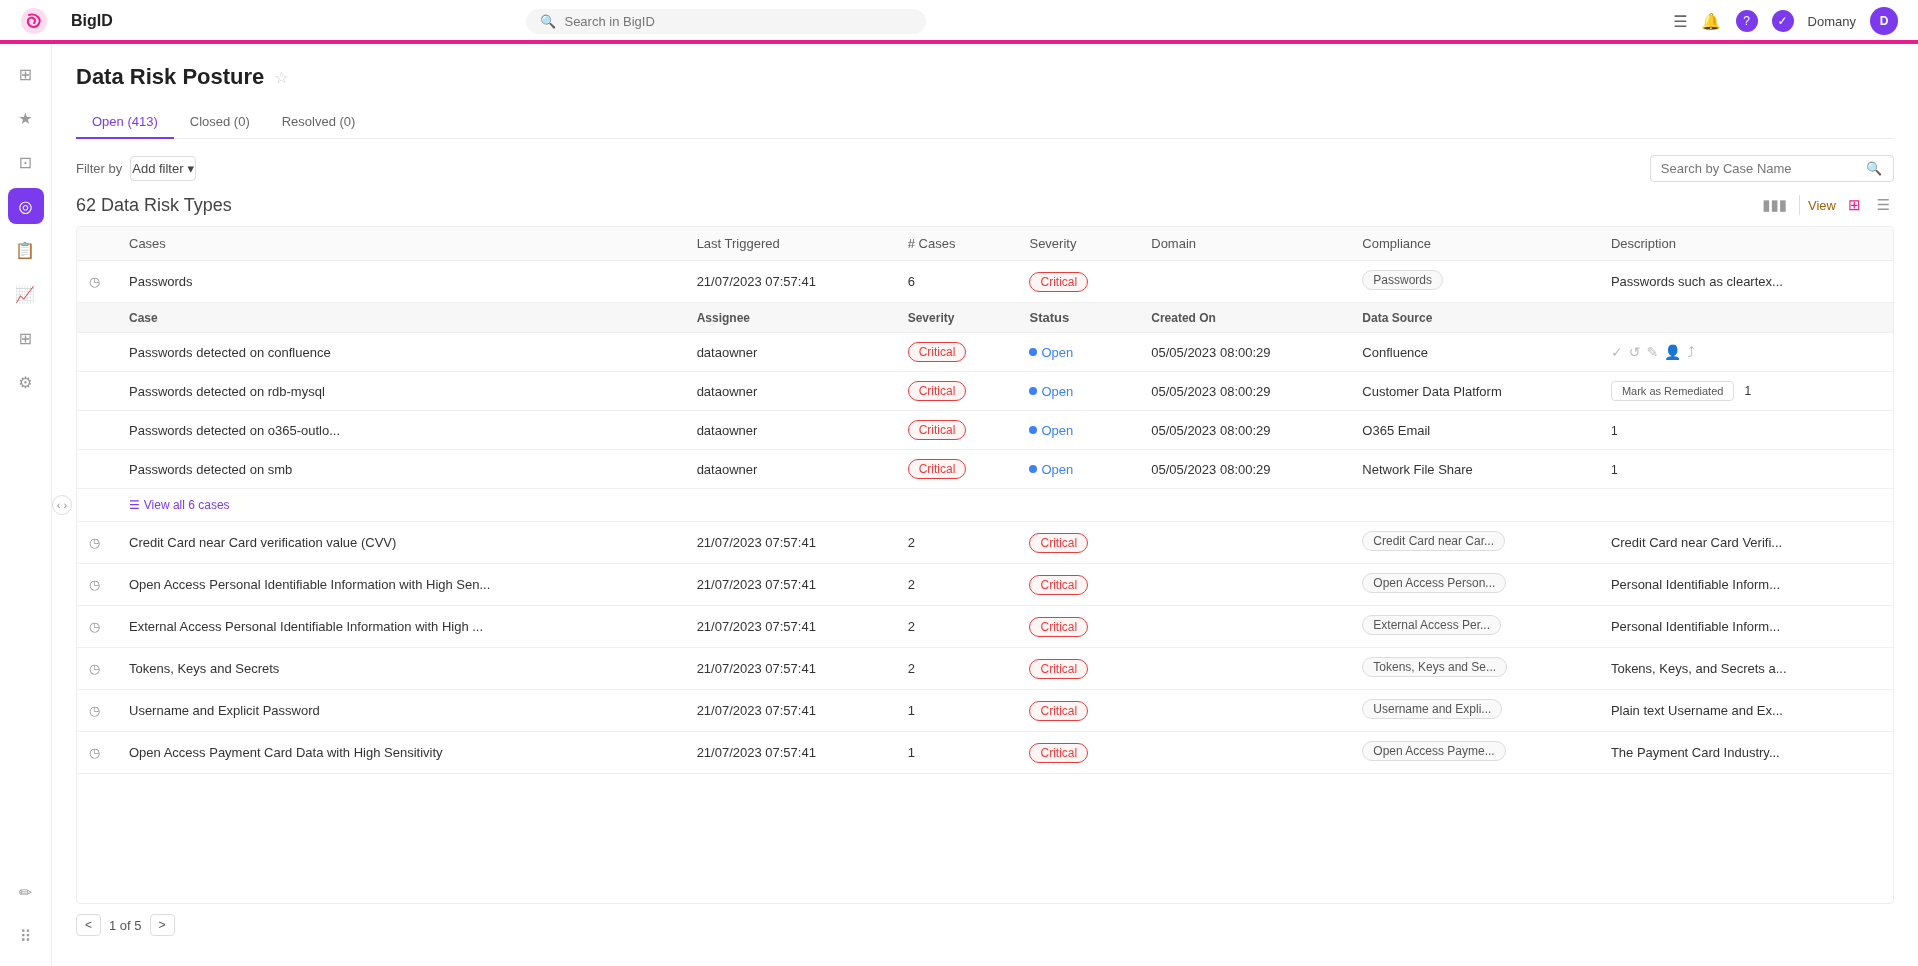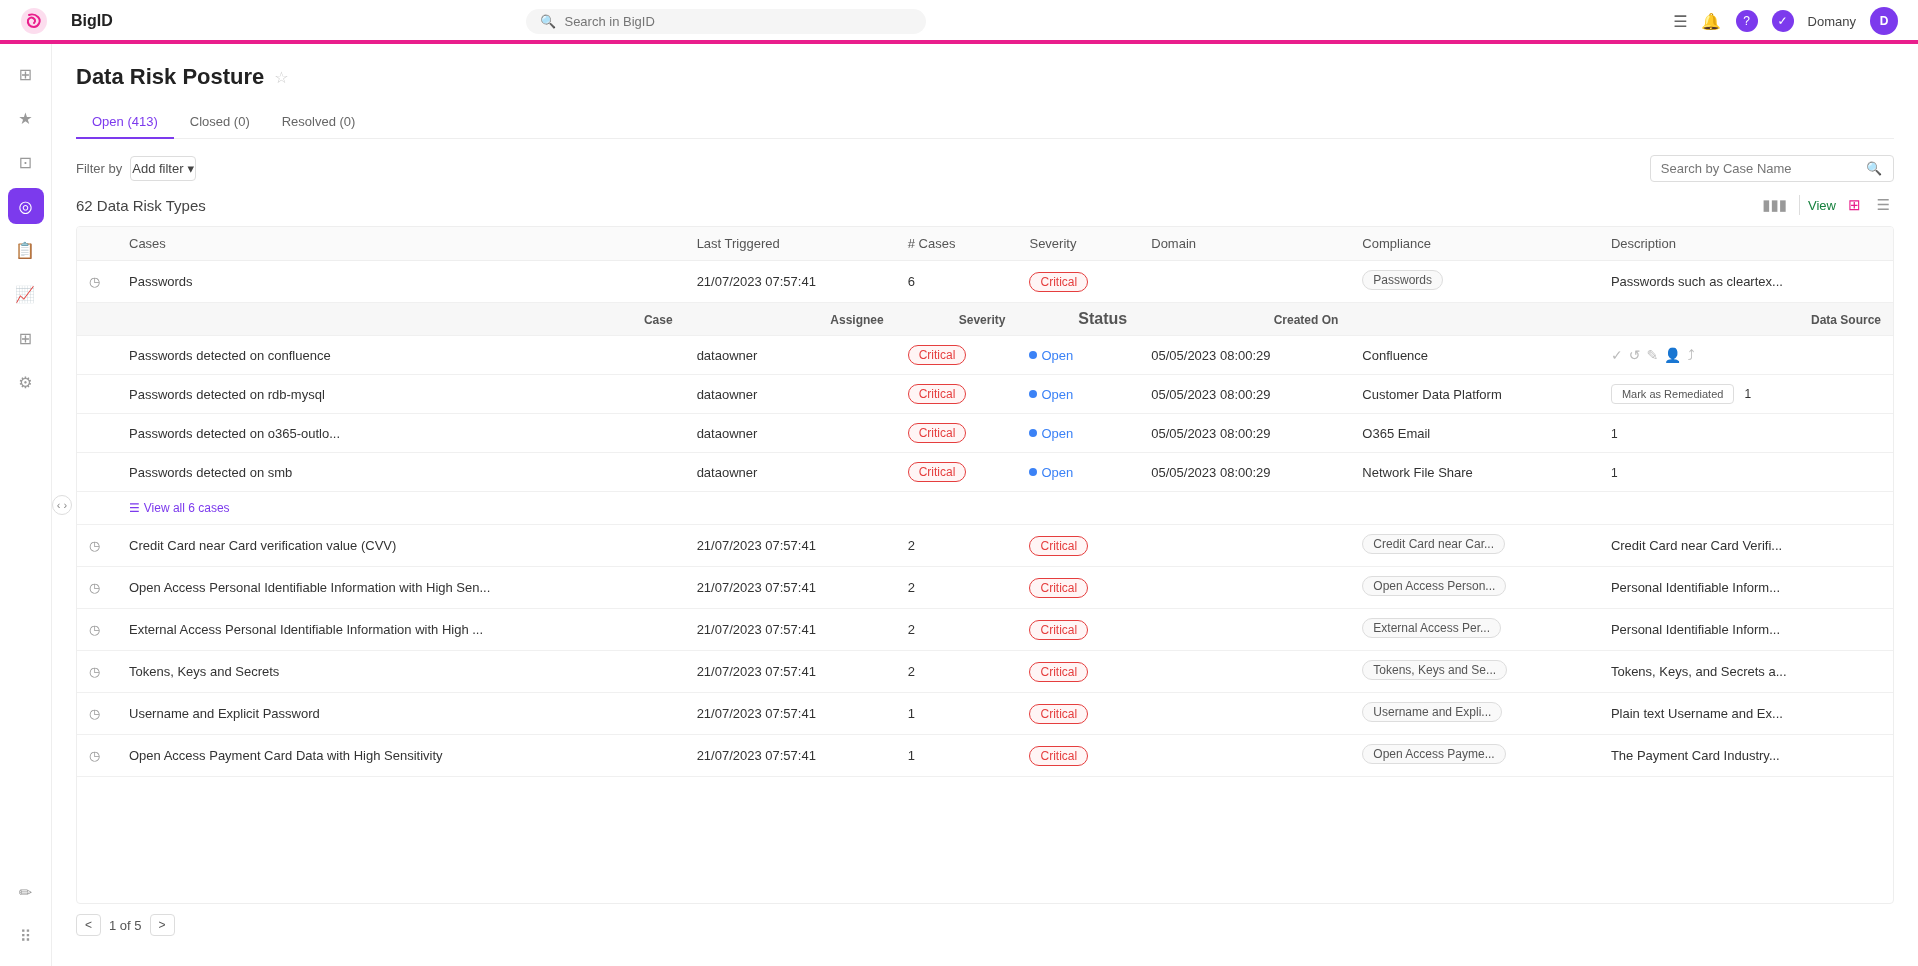--- a/index.html
+++ b/index.html
@@ -62,25 +62,25 @@
     }
     .toolbar-right { margin-left: auto; display: flex; align-items: center; gap: 8px; }
     .search-case-input {
       display: flex; align-items: center; gap: 6px; border: 1px solid #ddd;
       border-radius: 4px; padding: 5px 10px; background: #fff;
     }
     .search-case-input input { border: none; outline: none; font-size: 13px; width: 200px; color: #666; }
 
     
     .summary-bar { display: flex; align-items: center; justify-content: space-between; margin-bottom: 10px; }
-    .summary-text { font-size: 15px; color: #444; font-weight: 500; }
+    .summary-text { font-size: 18px; color: #444; font-weight: 500; }
     .view-controls { display: flex; align-items: center; gap: 8px; }
     .view-icon { cursor: pointer; color: #999; font-size: 15px; padding: 2px 4px; }
     .view-icon.active { color: #7c3aed; }
-    .view-label { font-size: 13px; color: #15803d; }
+    .view-label { font-size: 13px; color: #a16207; }
     .divider-v { width: 1px; height: 20px; background: #ddd; }
 
     
     .table-wrapper { flex: 1; overflow-y: auto; border: 1px solid #eee; border-radius: 4px; }
     table { width: 100%; border-collapse: collapse; font-size: 13px; }
     th { background: #fafafa; padding: 9px 12px; text-align: left; font-weight: 500; color: #555; border-bottom: 1px solid #eee; white-space: nowrap; }
     td { padding: 9px 12px; border-bottom: 1px solid #f0f0f0; color: #333; vertical-align: middle; }
 
     .severity-badge {
       display: inline-block; padding: 2px 10px; border-radius: 12px; font-size: 12px; font-weight: 500;
@@ -231,26 +231,26 @@
             <td><span style="color:#999;">◷</span></td>
             <td>Passwords</td>
             <td>21/07/2023 07:57:41</td>
             <td>6</td>
             <td><span class="severity-badge severity-critical">Critical</span></td>
             <td></td>
             <td><span class="compliance-badge">Passwords</span></td>
             <td>Passwords such as cleartex...</td>
           </tr>
 
-          <tr class="sub-table-header" style="background:#f7f7f7;text-align:right;">
+          <tr class="sub-table-header" style="background:#f7f7f7;">
             <td colspan="1" style="background:#f7f7f7;"></td>
             <td style="background:#f7f7f7;padding:7px 12px;"><b style="font-size:12px;color:#555;">Case</b></td>
             <td style="background:#f7f7f7;padding:7px 12px;"><b style="font-size:12px;color:#555;">Assignee</b></td>
             <td style="background:#f7f7f7;padding:7px 12px;"><b style="font-size:12px;color:#555;">Severity</b></td>
-            <td style="background:#f7f7f7;padding:7px 12px;"><b style="font-size:16px;color:#555;">Status</b></td>
+            <td style="background:#f7f7f7;padding:7px 12px;"><b style="font-size:13px;color:#555;">Status</b></td>
             <td style="background:#f7f7f7;padding:7px 12px;"><b style="font-size:12px;color:#555;">Created On</b></td>
             <td style="background:#f7f7f7;padding:7px 12px;" colspan="2"><b style="font-size:12px;color:#555;">Data Source</b></td>
           </tr>
 
           <tr style="background:#fff;">
             <td style="padding-left:20px;"></td>
             <td>Passwords detected on confluence</td>
             <td>dataowner</td>
             <td><span class="severity-badge severity-critical">Critical</span></td>
             <td>

